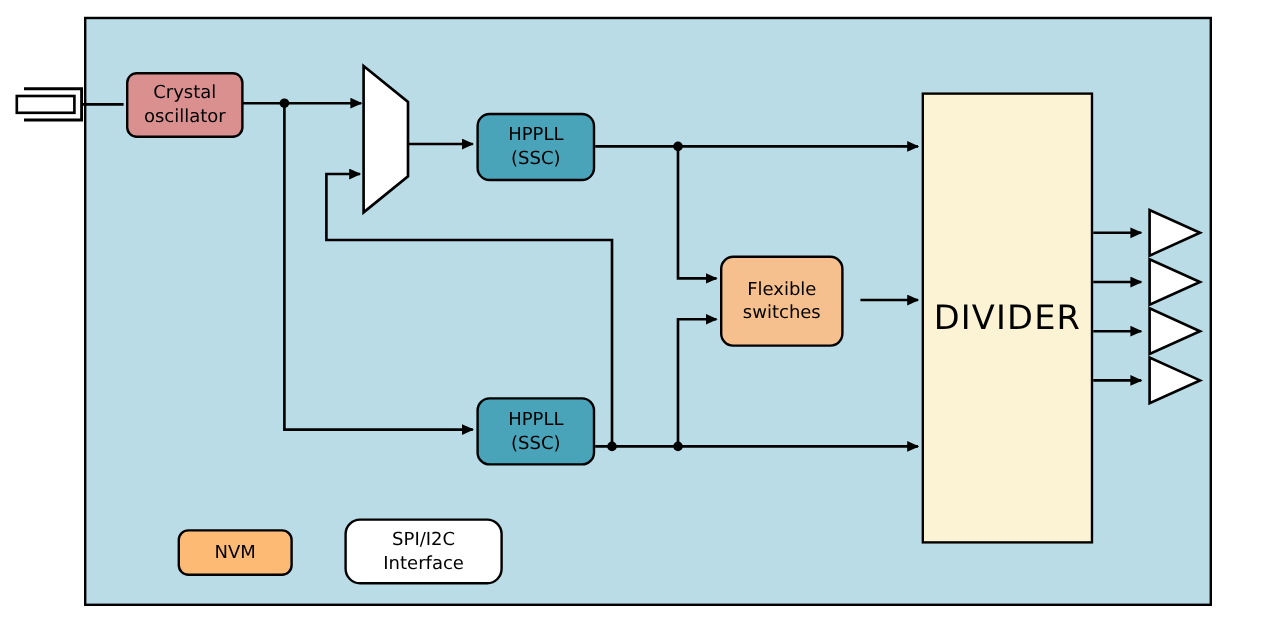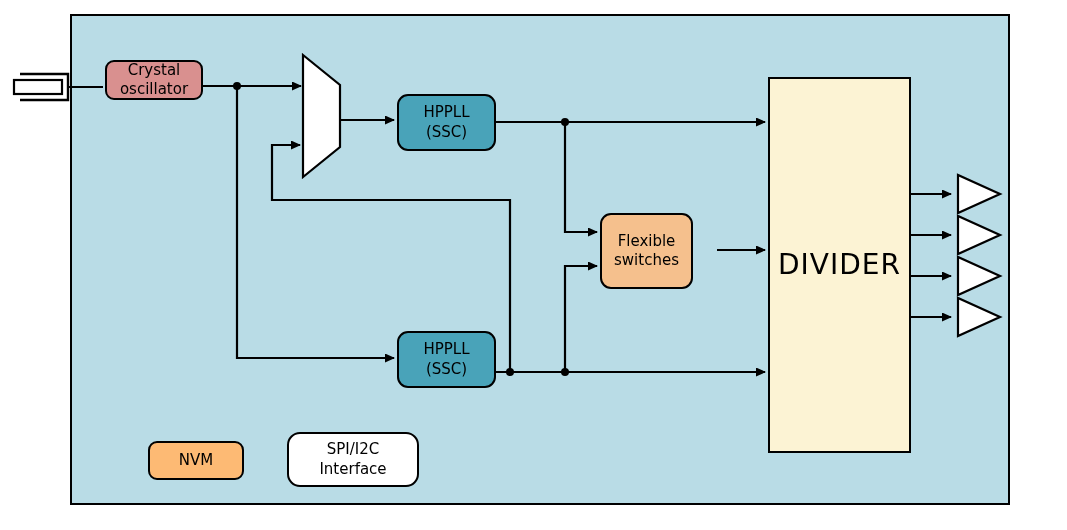--- a/index.html
+++ b/index.html
@@ -10,24 +10,24 @@
   .panel{
     position:absolute;left:70px;top:14px;width:940px;height:491px;
     border:2px solid #000;box-sizing:border-box;
   }
   svg.wires{position:absolute;left:0;top:0;width:1067px;height:530px;}
   .block{
     position:absolute;border:2px solid #000;box-sizing:border-box;
     display:flex;align-items:center;justify-content:center;text-align:center;
   }
   .lbl{white-space:pre-line;font-size:15px;line-height:1.28;}
-  .crystal-osc{left:105px;top:60px;width:98px;height:40px;border-radius:9px;}
+  .crystal-osc{left:105px;top:60px;width:98px;height:55px;border-radius:9px;}
   .hppll-top{left:397px;top:94px;width:99px;height:57px;border-radius:11px;}
   .hppll-bottom{left:397px;top:331px;width:99px;height:57px;border-radius:11px;}
-  .flex-sw{left:600px;top:213px;width:93px;height:76px;border-radius:11px;}
+  .flex-sw{left:600px;top:213px;width:103px;height:76px;border-radius:11px;}
   .divider{left:768px;top:57px;width:143px;height:376px;border-radius:0;}
   .divider .lbl{font-size:28px;letter-spacing:1px;}
   .nvm{left:148px;top:441px;width:96px;height:39px;border-radius:9px;}
   .spi{left:287px;top:432px;width:132px;height:55px;border-radius:13px;}
   .digital{left:462px;top:434px;width:239px;height:53px;border-radius:26px;}
 </style>
 </head>
 <body>
 
 <div class="stage">

